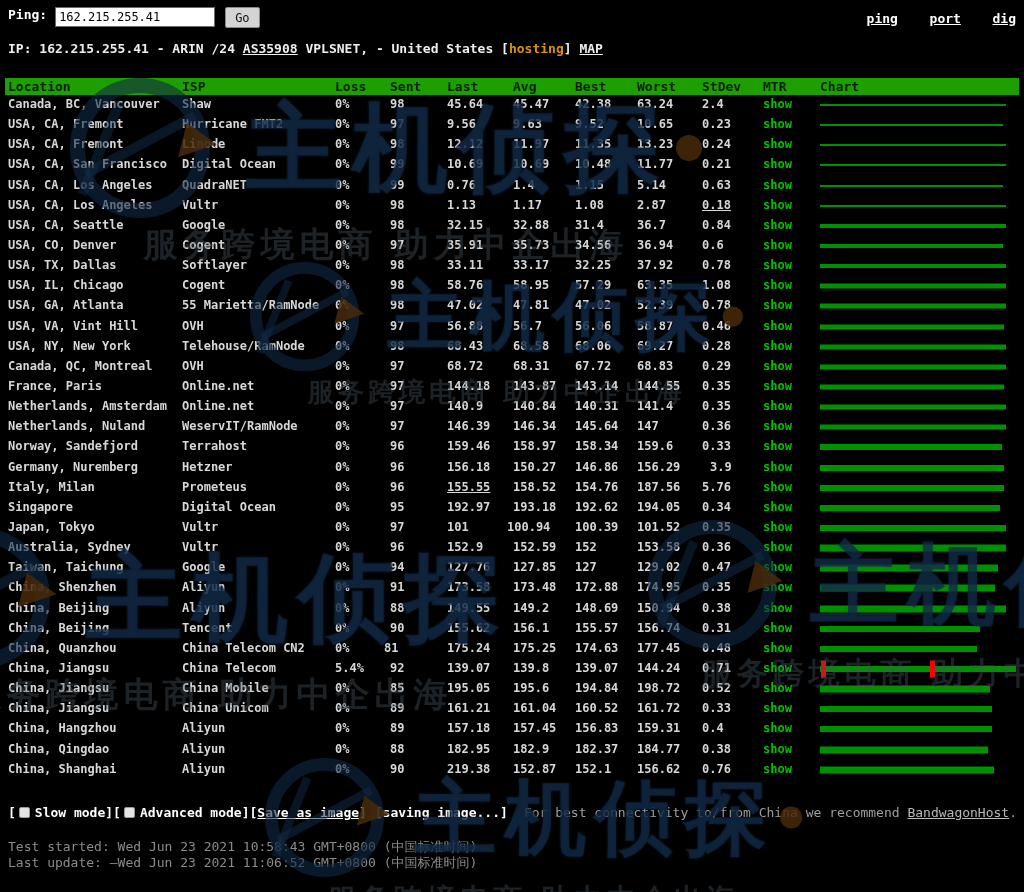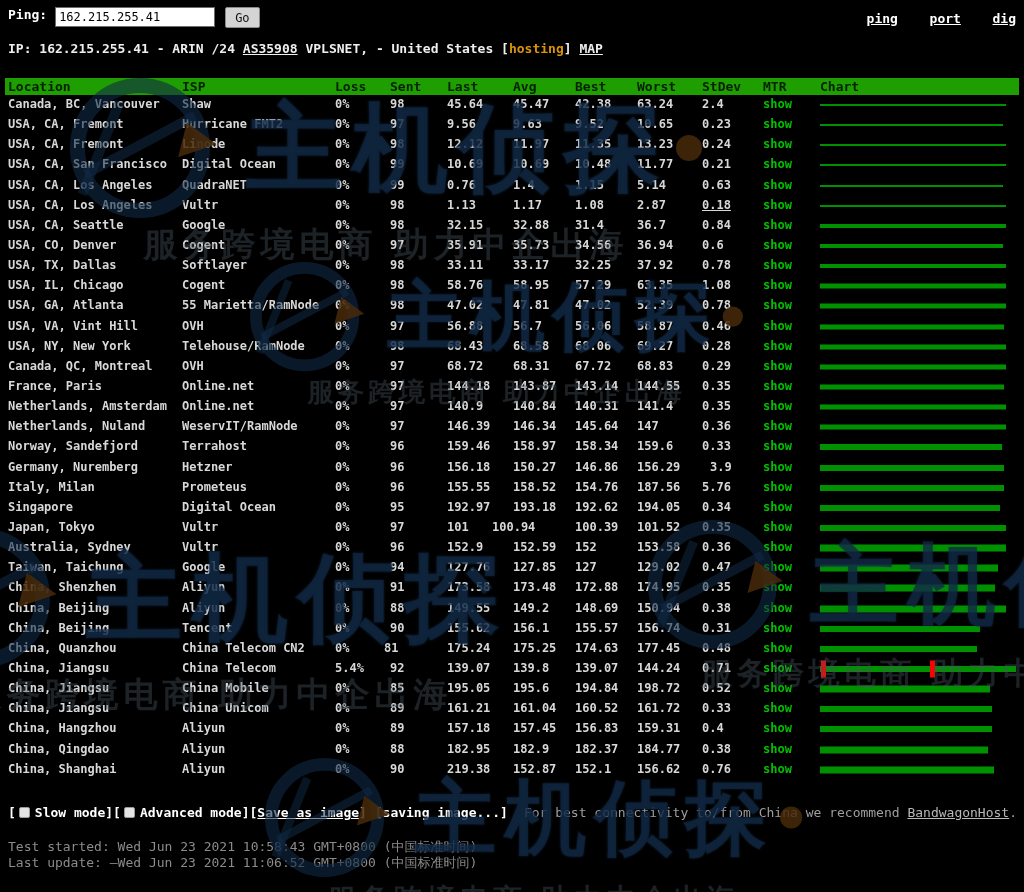--- a/index.html
+++ b/index.html
@@ -452,21 +452,21 @@
       <span class="cell show" style="left: 763px;">show</span>
       <span class="chart" style="left: 820px;">
         <i class="bar" style="width: 184px; height: 6px;"></i>
       </span>
     </div>
     <div class="trow">
       <span class="cell" style="left: 8px;">Italy, Milan</span>
       <span class="cell" style="left: 182px;">Prometeus</span>
       <span class="cell" style="left: 335px;">0%</span>
       <span class="cell" style="left: 390px;">96</span>
-      <span class="cell" style="left: 447px;">155.55</span>
+      <span class="cell" style="left: 447px; text-decoration: underline;">155.55</span>
       <span class="cell" style="left: 513px;">158.52</span>
       <span class="cell" style="left: 575px;">154.76</span>
       <span class="cell" style="left: 637px;">187.56</span>
       <span class="cell" style="left: 702px;">5.76</span>
       <span class="cell show" style="left: 763px;">show</span>
       <span class="chart" style="left: 820px;">
         <i class="bar" style="width: 184px; height: 6px;"></i>
       </span>
     </div>
     <div class="trow">
@@ -483,21 +483,21 @@
       <span class="chart" style="left: 820px;">
         <i class="bar" style="width: 180px; height: 6px;"></i>
       </span>
     </div>
     <div class="trow">
       <span class="cell" style="left: 8px;">Japan, Tokyo</span>
       <span class="cell" style="left: 182px;">Vultr</span>
       <span class="cell" style="left: 335px;">0%</span>
       <span class="cell" style="left: 390px;">97</span>
       <span class="cell" style="left: 447px;">101</span>
-      <span class="cell" style="left: 492px;">100.94</span>
+      <span class="cell" style="left: 507px;">100.94</span>
       <span class="cell" style="left: 575px;">100.39</span>
       <span class="cell" style="left: 637px;">101.52</span>
       <span class="cell" style="left: 702px;">0.35</span>
       <span class="cell show" style="left: 763px;">show</span>
       <span class="chart" style="left: 820px;">
         <i class="bar" style="width: 186px; height: 6px;"></i>
       </span>
     </div>
     <div class="trow">
       <span class="cell" style="left: 8px;">Australia, Sydney</span>

